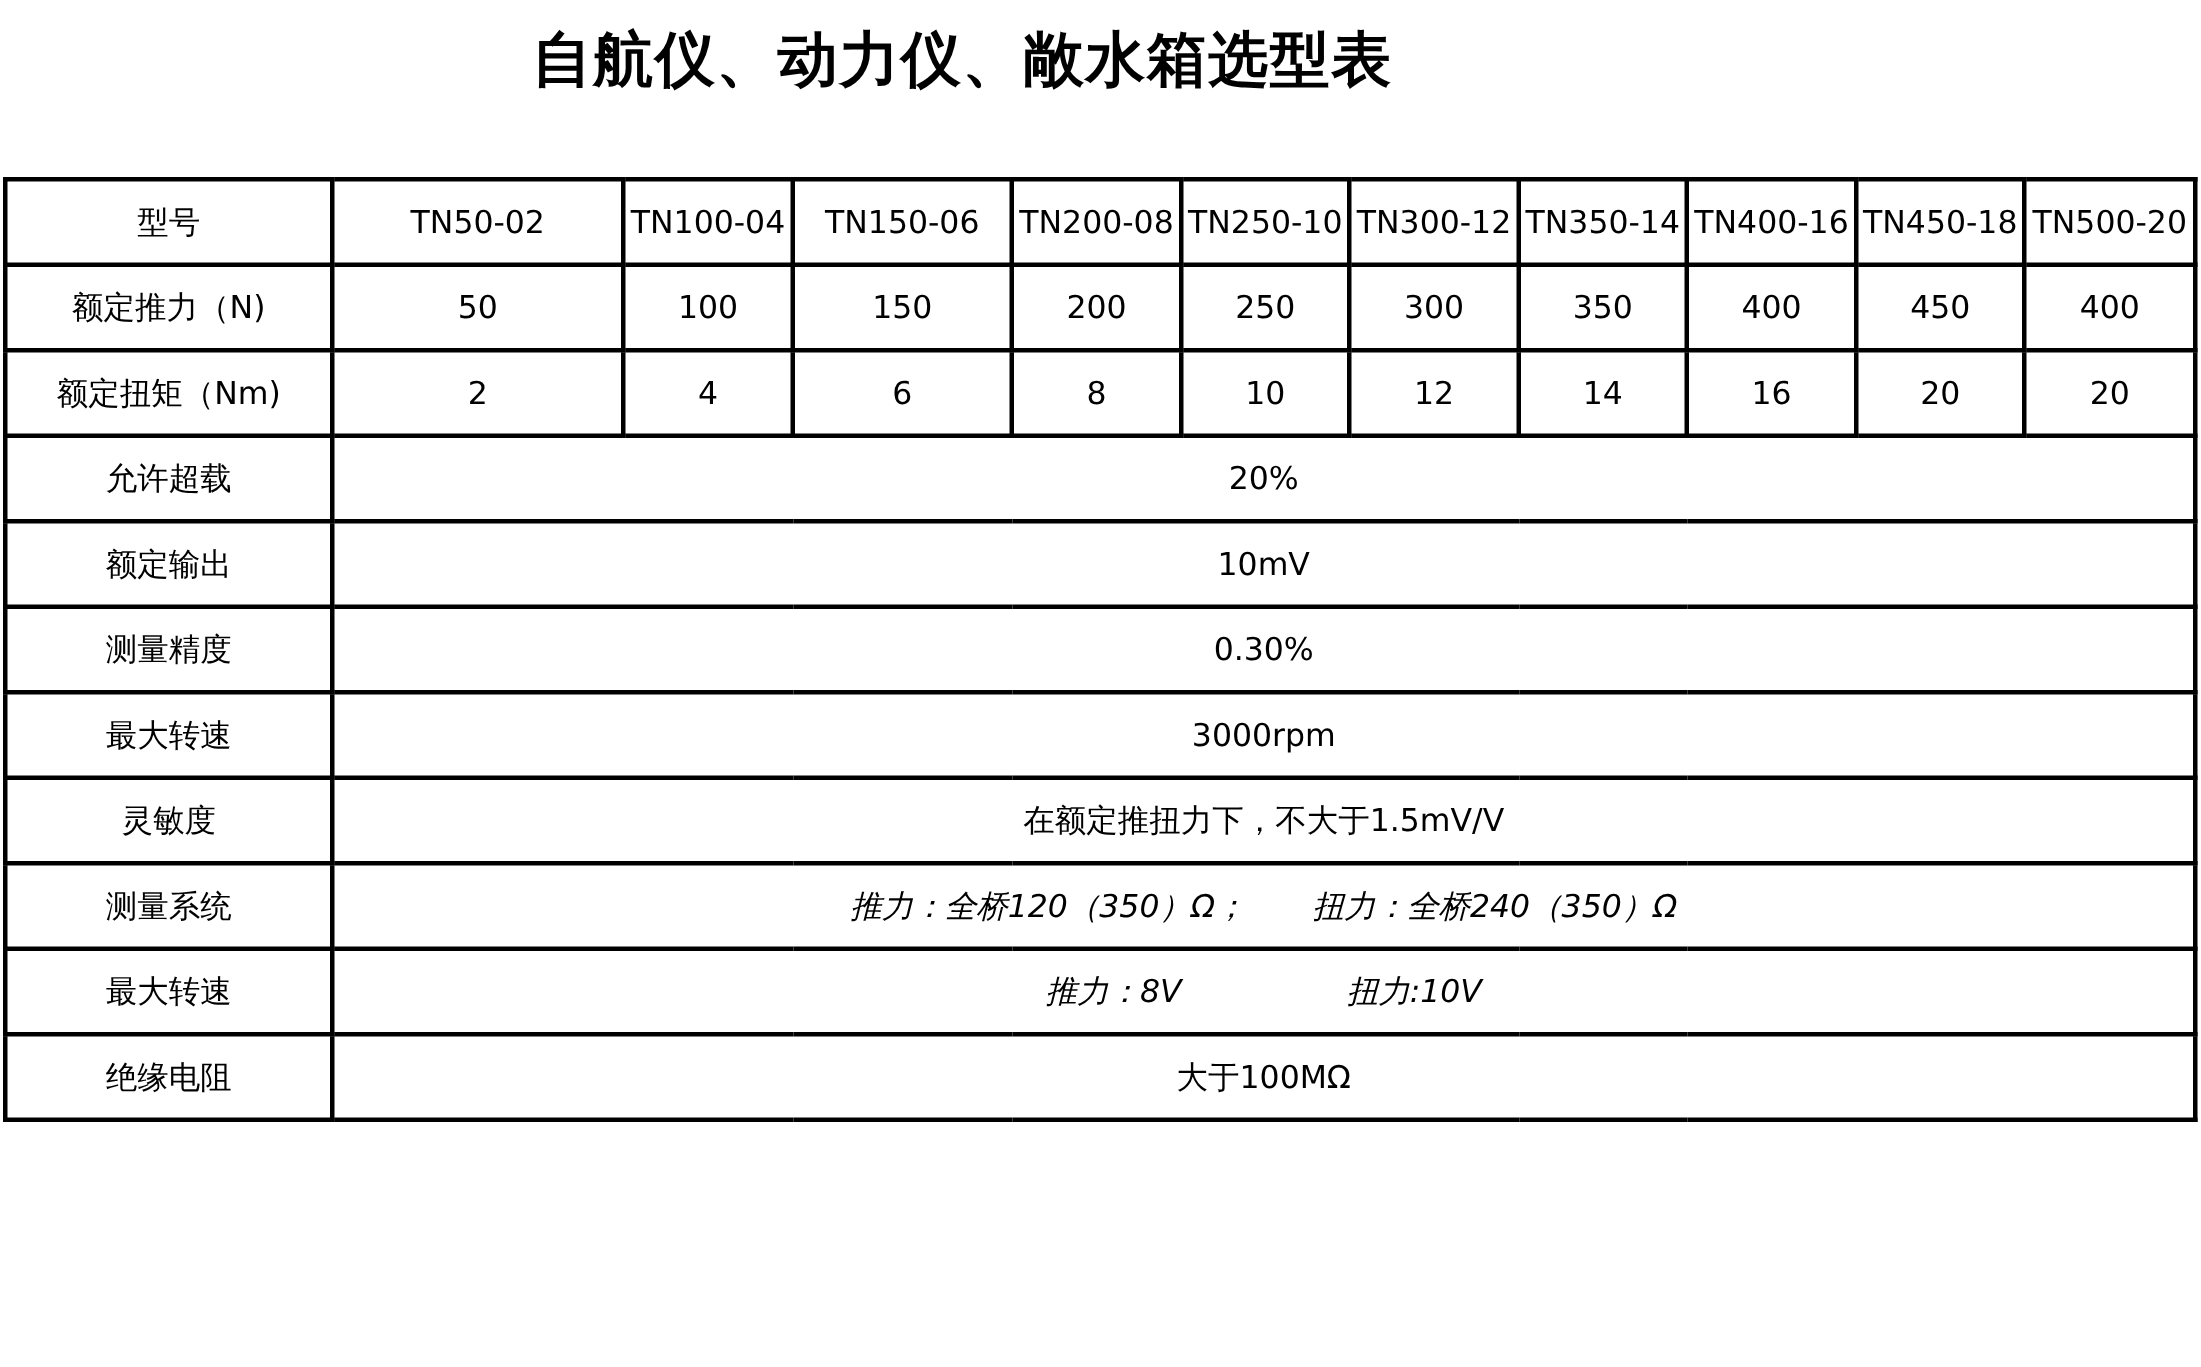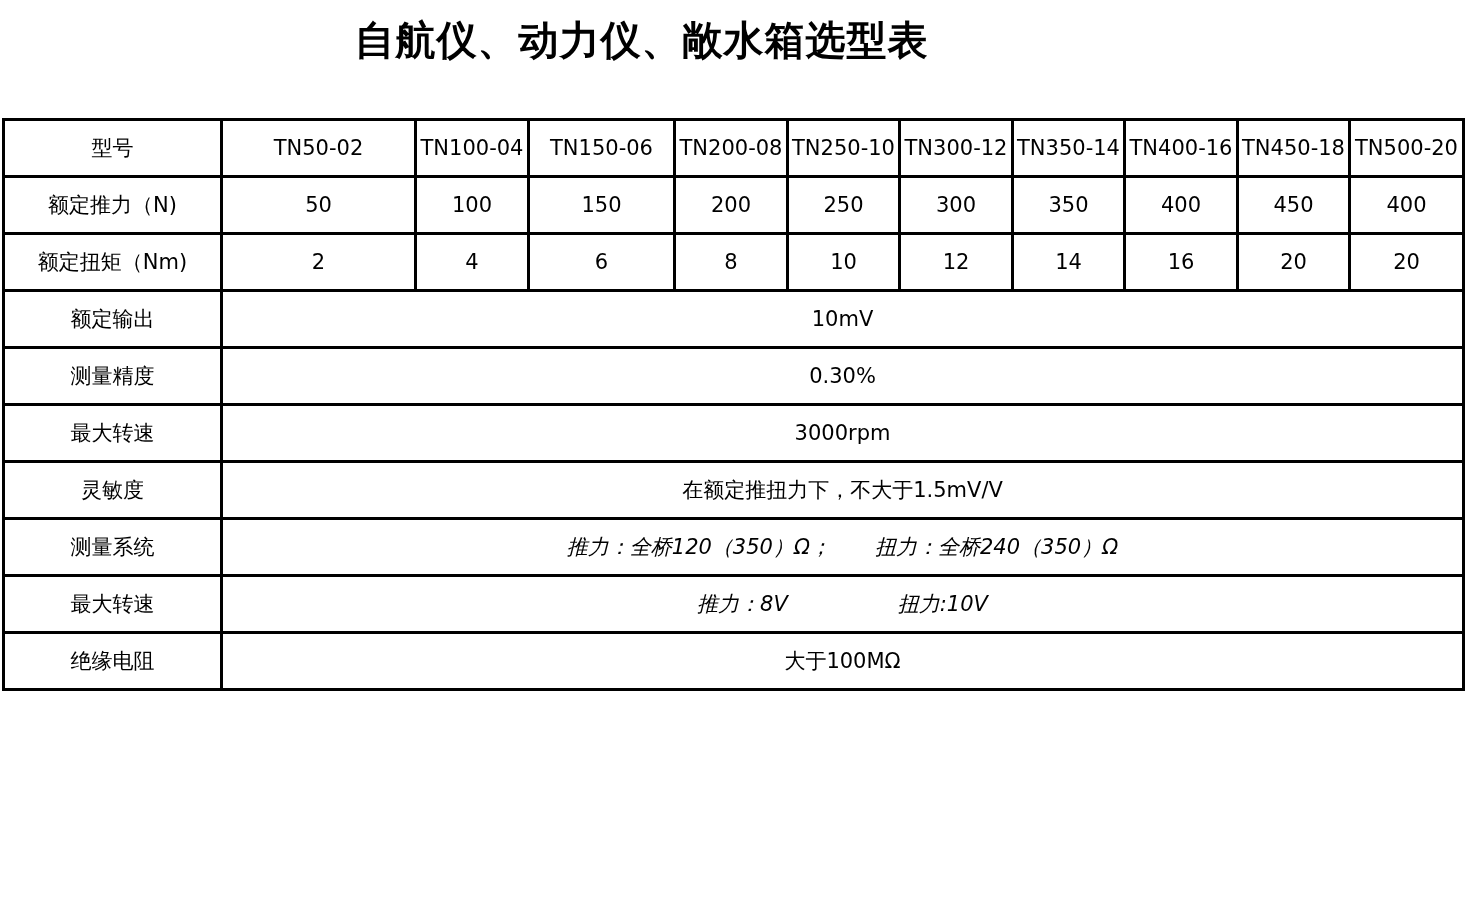--- a/index.html
+++ b/index.html
@@ -68,20 +68,24 @@
     <td>6</td>
     <td>8</td>
     <td>10</td>
     <td>12</td>
     <td>14</td>
     <td>16</td>
     <td>20</td>
     <td>20</td>
   </tr>
   <tr>
+    <td class="label">允许超载</td>
+    <td colspan="10">20%</td>
+  </tr>
+  <tr>
     <td class="label">额定输出</td>
     <td colspan="10">10mV</td>
   </tr>
   <tr>
     <td class="label">测量精度</td>
     <td colspan="10">0.30%</td>
   </tr>
   <tr>
     <td class="label">最大转速</td>
     <td colspan="10">3000rpm</td>

